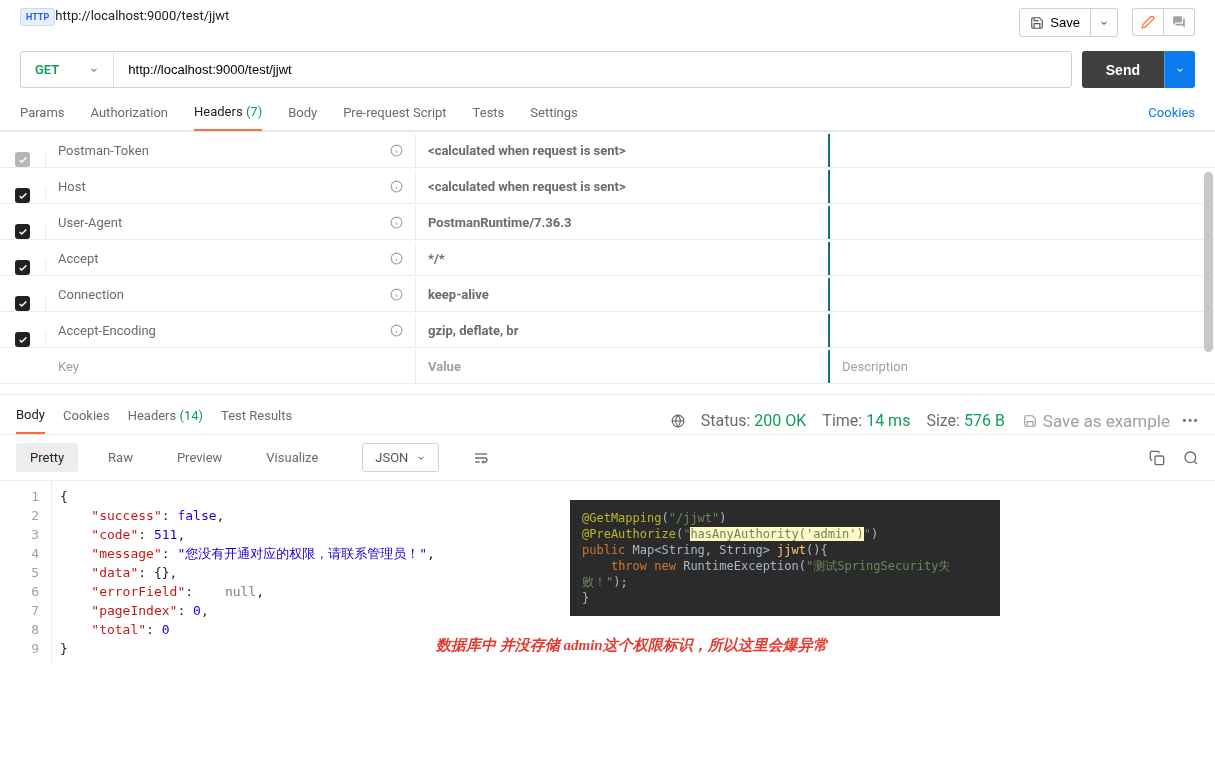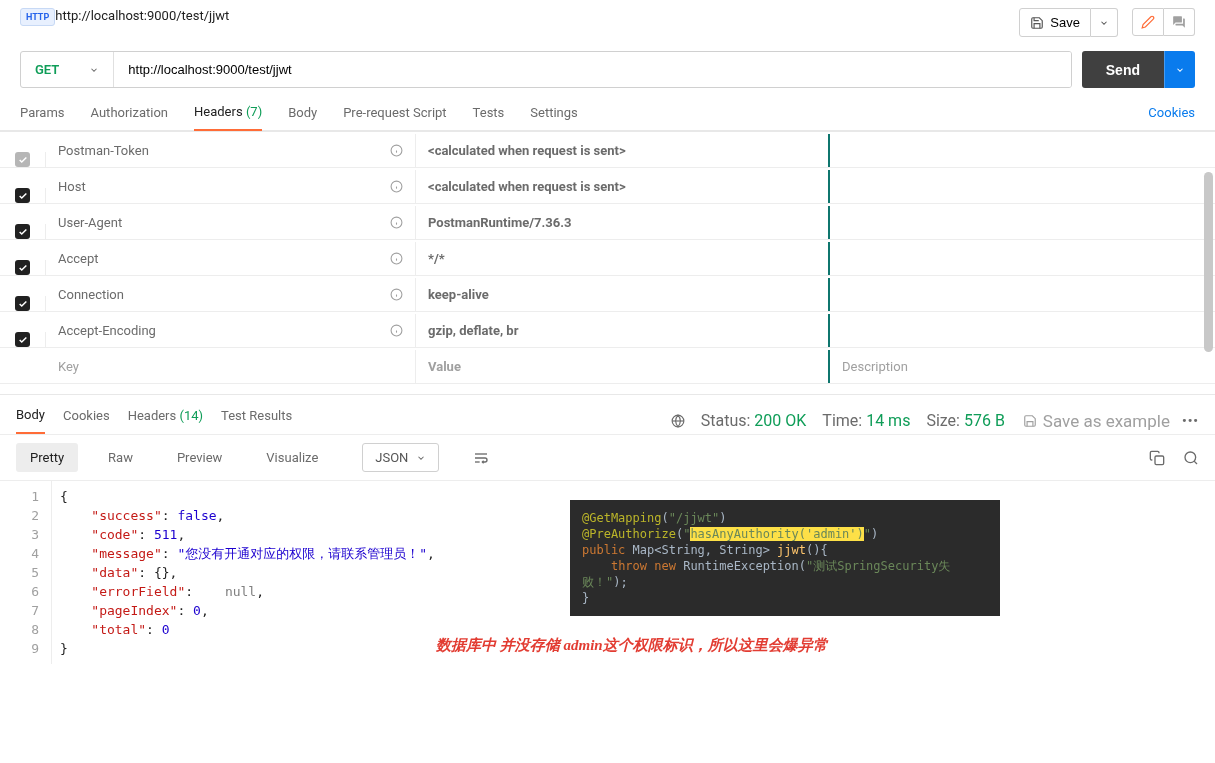--- a/index.html
+++ b/index.html
@@ -69,21 +69,21 @@
 .b { color: #1c00cf; }
 .nu { color: #808080; margin-left: 24px; }
 .pu { color: #212121; }
 
 .overlay-code { position: absolute; top: 500px; left: 570px; width: 430px; background: #2b2b2b; padding: 10px 12px; font-family: Consolas, monospace; font-size: 12px; line-height: 16px; color: #a9b7c6; }
 .oc-ann { color: #bbb529; }
 .oc-str { color: #6a8759; }
 .oc-key { color: #cc7832; }
 .oc-type { color: #a9b7c6; }
 .oc-fn { color: #ffc66d; margin-top: 35px; }
-.oc-hl { background: #fde047; margin-top: 46px; }
+.oc-hl { background: #fef9c3; margin-top: 46px; }
 
 .overlay-note { position: absolute; top: 636px; left: 436px; color: #e23c32; font-weight: bold; font-style: italic; font-size: 15px; font-family: SimSun, serif; }
 
 .scrollbar-track { position: absolute; right: 0; top: 152px; width: 12px; height: 260px; background: transparent; }
 .scrollbar-thumb { width: 9px; height: 180px; background: #c8c8c8; border-radius: 5px; margin-left: 1px; margin-top: 20px;}
 
 svg { display: block; }
 </style>
 </head>
 <body>

